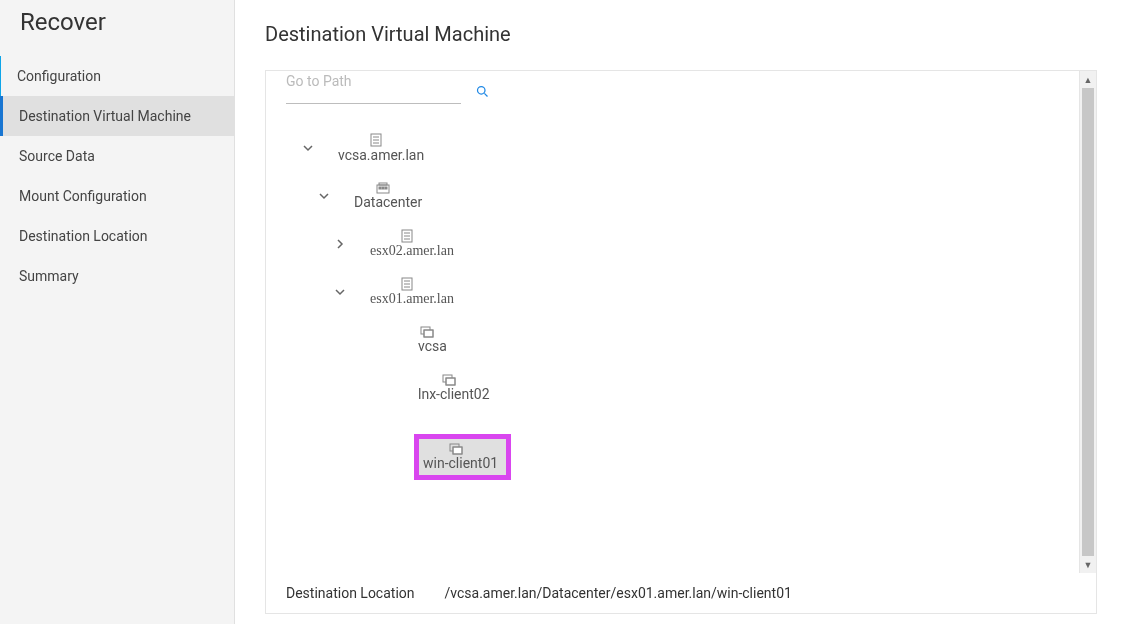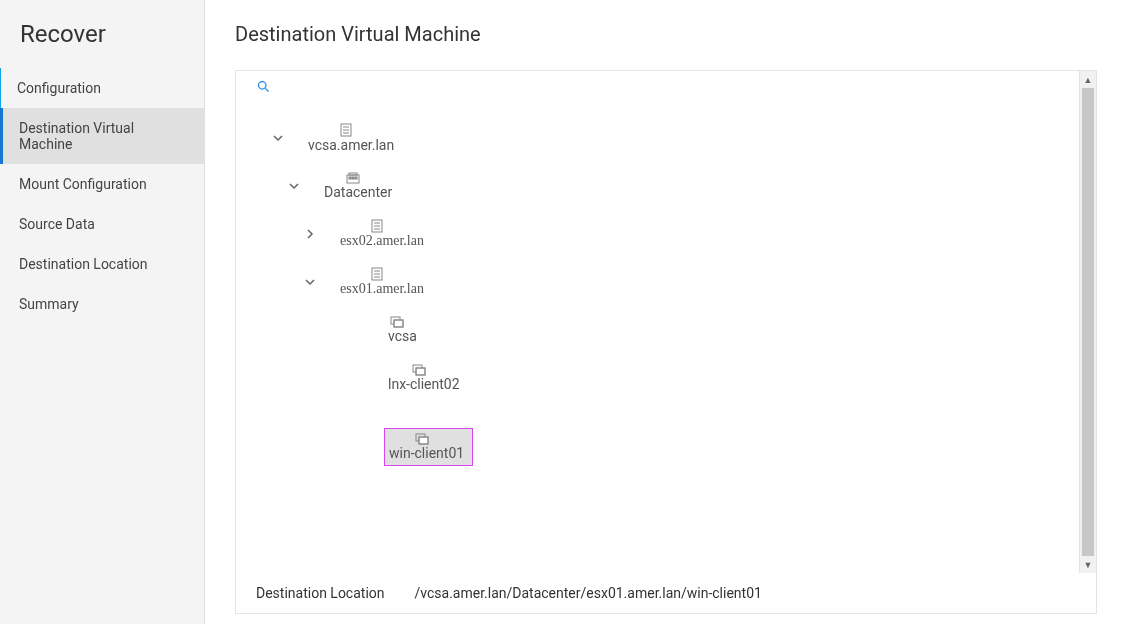--- a/index.html
+++ b/index.html
@@ -6,24 +6,24 @@
     body {
       font-family: -apple-system, BlinkMacSystemFont, "Segoe UI", Roboto, Arial, sans-serif;
       font-size: 14px;
       color: #333;
       background: #fff;
       width: 1127px;
       height: 624px;
       display: flex;
     }
     .sidebar {
-      width: 205px;
+      width: 235px;
       background: #f4f4f4;
       border-right: 1px solid #e0e0e0;
-      padding-top: 20px;
+      padding-top: 8px;
     }
     .sidebar-title {
       font-size: 24px;
       font-weight: 400;
       color: #333;
       padding: 0 20px 20px 20px;
     }
     .sidebar-nav {
       list-style: none;
     }
@@ -118,21 +118,21 @@
     .tree-row.level-3 { padding-left: 80px; }
     .tree-row .label-wrap {
       display: inline-flex;
       align-items: center;
       padding: 4px 8px 4px 4px;
       border-radius: 0;
       flex-direction: column;
     }
     .tree-row.selected .label-wrap {
       background: #e0e0e0;
-      border: 1px solid #d946ef;
+      border: 5px solid #d946ef;
       margin-top: 41px;
     }
     .scrollbar {
       position: absolute;
       right: 0;
       top: 0;
       bottom: 40px;
       width: 17px;
       background: #f1f1f1;
       border-left: 1px solid #e5e5e5;
@@ -173,33 +173,37 @@
     }
   </style>
 </head>
 <body>
 
 <div class="sidebar">
   <div class="sidebar-title">Recover</div>
   <ul class="sidebar-nav" id="sidebar-nav">
       <li class="sidebar-item active"><span>Configuration</span></li>
       <li class="sidebar-item selected"><span>Destination Virtual Machine</span></li>
+      <li class="sidebar-item"><span>Source Data</span></li>
       <li class="sidebar-item"><span>Mount Configuration</span></li>
-      <li class="sidebar-item"><span>Source Data</span></li>
       <li class="sidebar-item"><span>Destination Location</span></li>
       <li class="sidebar-item"><span>Summary</span></li>
     </ul>
 </div>
 
 <div class="main">
   <div class="main-title">Destination Virtual Machine</div>
   <div class="panel">
     <div class="panel-content">
 
       <div class="search-row">
+        <div style="position:relative;width:175px;">
+          <div class="ghost-text" style="position:absolute;top:-6px;">Go to Path</div>
+          <input class="search-input" type="text" placeholder="" style="">
+        </div>
         <span>
           <svg class="search-icon-svg" viewBox="0 0 24 24" fill="none" stroke="currentColor" stroke-width="2">
             <circle cx="10" cy="10" r="6"></circle>
             <line x1="15" y1="15" x2="20" y2="20"></line>
           </svg>
         </span>
       </div>
 
       <div class="tree" id="vm-tree">
           <div class="tree-row level-0">

